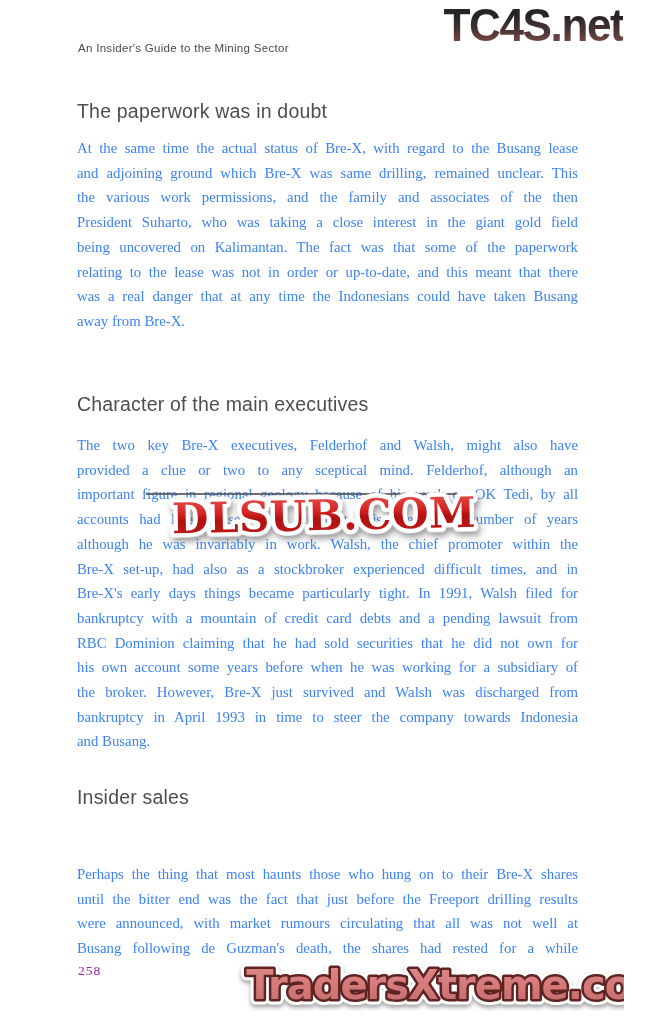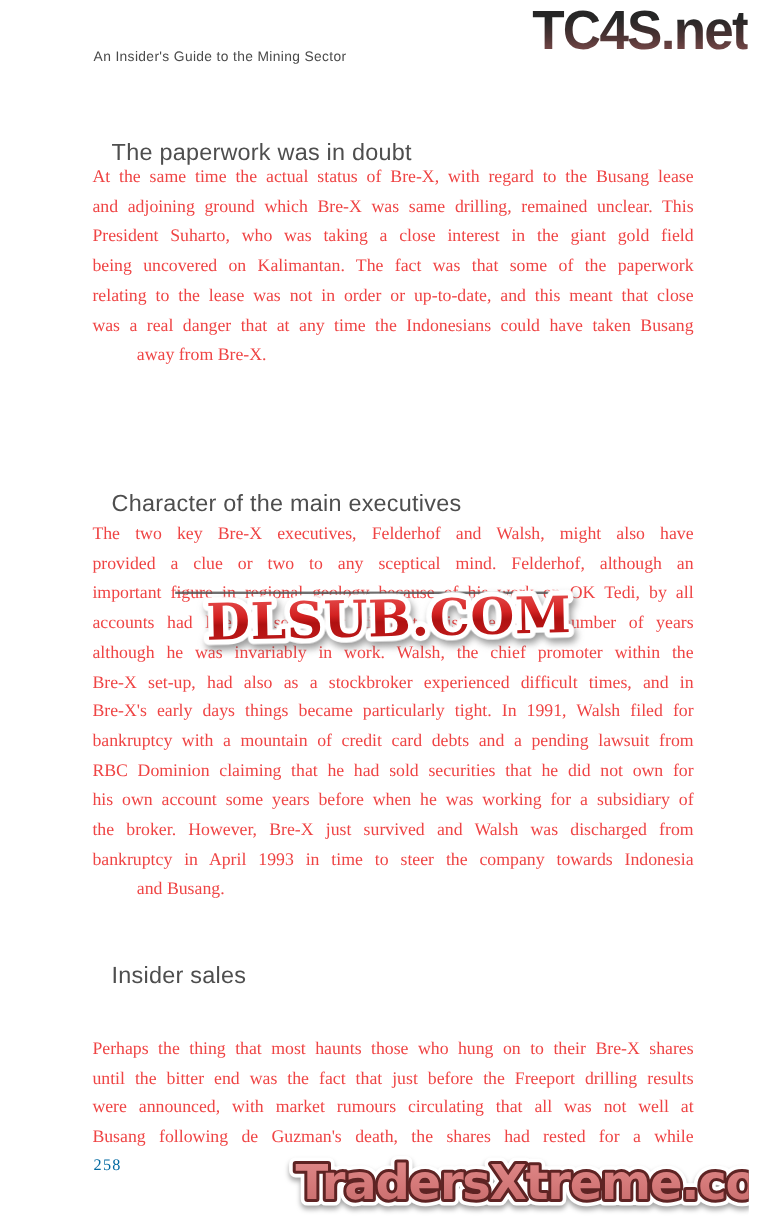--- a/index.html
+++ b/index.html
@@ -6,35 +6,35 @@
   .page {
     position:relative; width:624px; height:1024px; background:#ffffff;
     font-family:"Liberation Serif", serif; overflow:hidden;
   }
   .running-header {
     position:absolute; left:78px; top:42px;
     font-family:"Liberation Sans", sans-serif;
     font-size:11.5px; letter-spacing:.3px; color:#4a4a4a;
   }
   .section-heading {
-    position:absolute; left:77px; margin:16px;
+    position:absolute; left:77px; margin:0;
     font-family:"Liberation Sans", sans-serif;
     font-weight:400; font-size:19.5px; color:#4e4e4e; letter-spacing:.2px;
   }
   .h1 { top:100px; } .h2 { top:393px; } .h3 { top:786px; }
   .para {
     position:absolute; left:77px; width:501px;
-    font-size:14.8px; line-height:24.7px; color:#ef4444;
+    font-size:14.8px; line-height:24.7px; color:#3b82f6;
   }
   .p1 { top:136px; } .p2 { top:433px; } .p3 { top:862px;font-family:Liberation Serif, serif; }
   .para .line { text-align:justify; text-align-last:justify; }
-  .para.flush-last .line:last-child { text-align-last:left;margin-left:37px; }
+  .para.flush-last .line:last-child { text-align-last:left; }
   .page-number {
     position:absolute; left:78px; top:963px;
-    font-size:13.5px; color:#0369a1; letter-spacing:1px;
+    font-size:13.5px; color:#a21caf; letter-spacing:1px;
   }
   
   .wm-tc4s {
     position:absolute; top:2px; right:1px;
     font-family:"Liberation Sans", sans-serif; font-weight:bold;
     font-size:46px; line-height:1; letter-spacing:-1.5px;
     transform:scaleX(.96); transform-origin:100% 0;
     background:linear-gradient(#262626 30%, #4c3434 62%, #7d4b4b 92%);
     -webkit-background-clip:text; background-clip:text; color:transparent;
   }
@@ -54,23 +54,24 @@
 <div class="page">
 
   <div class="running-header">An Insider's Guide to the Mining Sector</div>
 
   <div class="wm-tc4s">TC4S.net</div>
 
   <h2 class="section-heading h1">The paperwork was in doubt</h2>
   <div class="para p1 flush-last">
       <div class="line">At the same time the actual status of Bre-X, with regard to the Busang lease</div>
       <div class="line">and adjoining ground which Bre-X was same drilling, remained unclear. This</div>
+      <div class="line">the various work permissions, and the family and associates of the then</div>
       <div class="line">President Suharto, who was taking a close interest in the giant gold field</div>
       <div class="line">being uncovered on Kalimantan. The fact was that some of the paperwork</div>
-      <div class="line">relating to the lease was not in order or up-to-date, and this meant that close</div>
+      <div class="line">relating to the lease was not in order or up-to-date, and this meant that there</div>
       <div class="line">was a real danger that at any time the Indonesians could have taken Busang</div>
       <div class="line">away from Bre-X.</div>
     </div>
 
   <h2 class="section-heading h2">Character of the main executives</h2>
   <div class="para p2 flush-last">
       <div class="line">The two key Bre-X executives, Felderhof and Walsh, might also have</div>
       <div class="line">provided a clue or two to any sceptical mind. Felderhof, although an</div>
       <div class="line">important figure in regional geology because of his work on OK Tedi, by all</div>
       <div class="line">accounts had lived a somewhat itinerant existence for a number of years</div>

